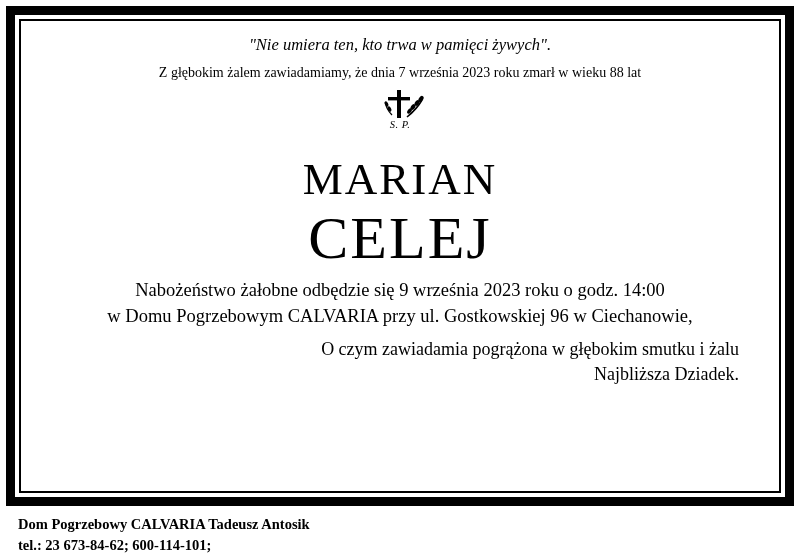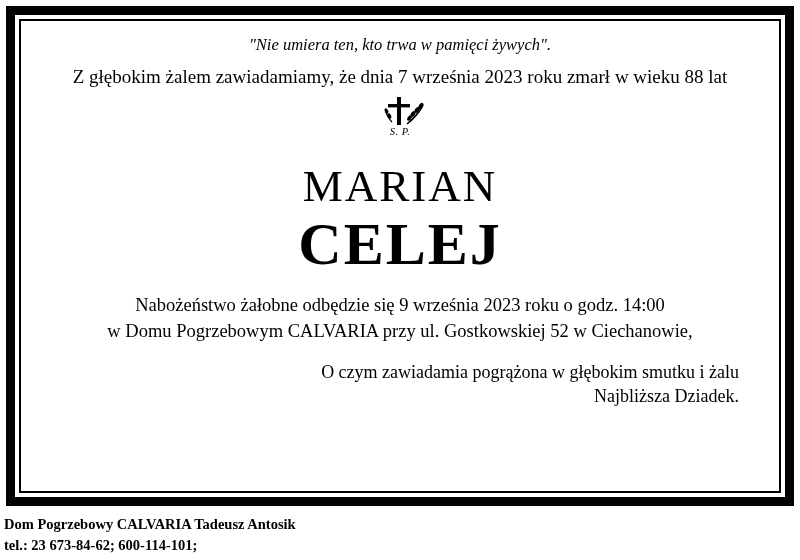--- a/index.html
+++ b/index.html
@@ -54,21 +54,21 @@
     text-align: center;
   }
   .motto {
     font-style: italic;
     font-size: 16.5px;
     line-height: 1.2;
     margin-top: 4px;
     margin-bottom: 9px;
   }
   .intro {
-    font-size: 19px;
+    font-size: 14px;
     line-height: 1.33;
     margin: 0 auto;
     max-width: 720px;
   }
   .emblem-wrap {
     margin-top: 6px;
     margin-bottom: 0px;
     height: 48px;
     display: flex;
     flex-direction: column;
@@ -90,41 +90,41 @@
     letter-spacing: 2px;
     margin-top: 20px;
     font-weight: normal;
   }
   .name-last {
     font-size: 60px;
     line-height: 1.08;
     letter-spacing: 2px;
     margin-top: 2px;
     margin-bottom: 6px;
-    font-weight: bold;
+    font-weight: normal;
   }
   .ceremony {
     font-size: 18.5px;
     line-height: 1.38;
-    margin: 16px auto;
+    margin: 8px auto;
     max-width: 740px;
   }
   .ceremony .spaced {
     margin-top: 10px;
     display: block;
   }
   .closing {
     font-size: 18px;
     line-height: 1.35;
     text-align: right;
     padding-right: 14px;
   }
   .footer {
     position: absolute;
-    left: 4px;
+    left: 18px;
     bottom: 4px;
     text-align: left;
     font-weight: bold;
     font-size: 14.5px;
     line-height: 1.45;
   }
   .footer div {
     white-space: nowrap;
   }
 </style>
@@ -160,21 +160,21 @@
             <ellipse cx="18.5" cy="21" rx="1.7" ry="2.8" transform="rotate(-30 18.5 21)" fill="#000000"></ellipse>
           </svg>
           <div class="sp">S. P.</div>
         </div>
 
         <div class="name-first">MARIAN</div>
         <div class="name-last">CELEJ</div>
 
         <div class="ceremony">
           <div>Nabożeństwo żałobne odbędzie się 9 września 2023 roku o godz. 14:00</div>
-          <div>w Domu Pogrzebowym CALVARIA przy ul. Gostkowskiej 52 w Ciechanowie,</div>
+          <div>w Domu Pogrzebowym CALVARIA przy ul. Gostkowskiej 96 w Ciechanowie,</div>
         </div>
 
         <div class="closing">
           <div>O czym zawiadamia pogrążona w głębokim smutku i żalu</div>
           <div>Najbliższa Dziadek.</div>
         </div>
 
       </div>
     </div>
   </div>

